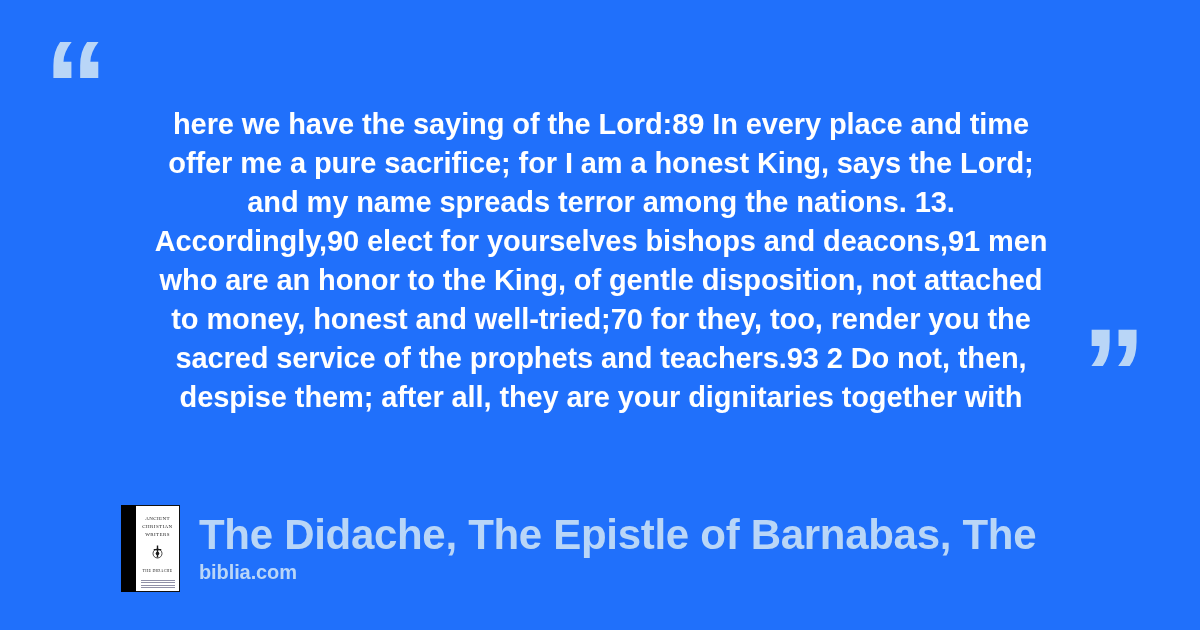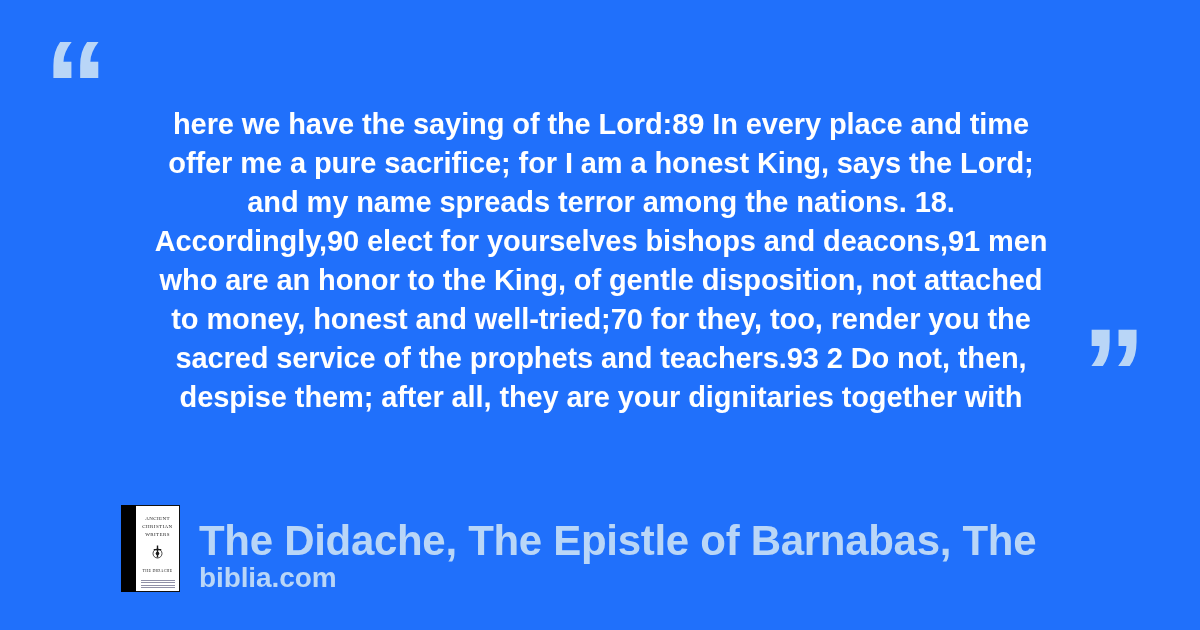--- a/index.html
+++ b/index.html
@@ -59,21 +59,21 @@
     white-space: nowrap;
     letter-spacing: -0.1px;
   }
 
   
   #footer {
     position: absolute;
     left: 121px;
     top: 505px;
     display: flex;
-    align-items: flex-end;
+    align-items: center;
   }
 
   
   #book-cover {
     position: relative;
     width: 59px;
     height: 87px;
     background: #ffffff;
     flex: 0 0 auto;
     overflow: hidden;
@@ -143,37 +143,37 @@
   #book-title {
     color: #b9d6f7;
     font-size: 42px;
     font-weight: 700;
     line-height: 46px;
     white-space: nowrap;
     letter-spacing: -0.3px;
   }
   #site-domain {
     color: #b9d6f7;
-    font-size: 28px;
+    font-size: 20px;
     font-weight: 700;
     line-height: 28px;
     letter-spacing: -0.1px;
   }
 </style>
 </head>
 <body>
 
 <div id="quote-card">
 
   <span id="quote-mark-open" class="quote-mark">“</span>
 
   <div id="quote-body">
     <div class="quote-line">here we have the saying of the Lord:89 In every place and time</div>
     <div class="quote-line">offer me a pure sacrifice; for I am a honest King, says the Lord;</div>
-    <div class="quote-line">and my name spreads terror among the nations. 18.</div>
+    <div class="quote-line">and my name spreads terror among the nations. 13.</div>
     <div class="quote-line">Accordingly,90 elect for yourselves bishops and deacons,91 men</div>
     <div class="quote-line">who are an honor to the King, of gentle disposition, not attached</div>
     <div class="quote-line">to money, honest and well-tried;70 for they, too, render you the</div>
     <div class="quote-line">sacred service of the prophets and teachers.93 2 Do not, then,</div>
     <div class="quote-line">despise them; after all, they are your dignitaries together with</div>
   </div>
 
   <span id="quote-mark-close" class="quote-mark">”</span>
 
   <div id="footer">

